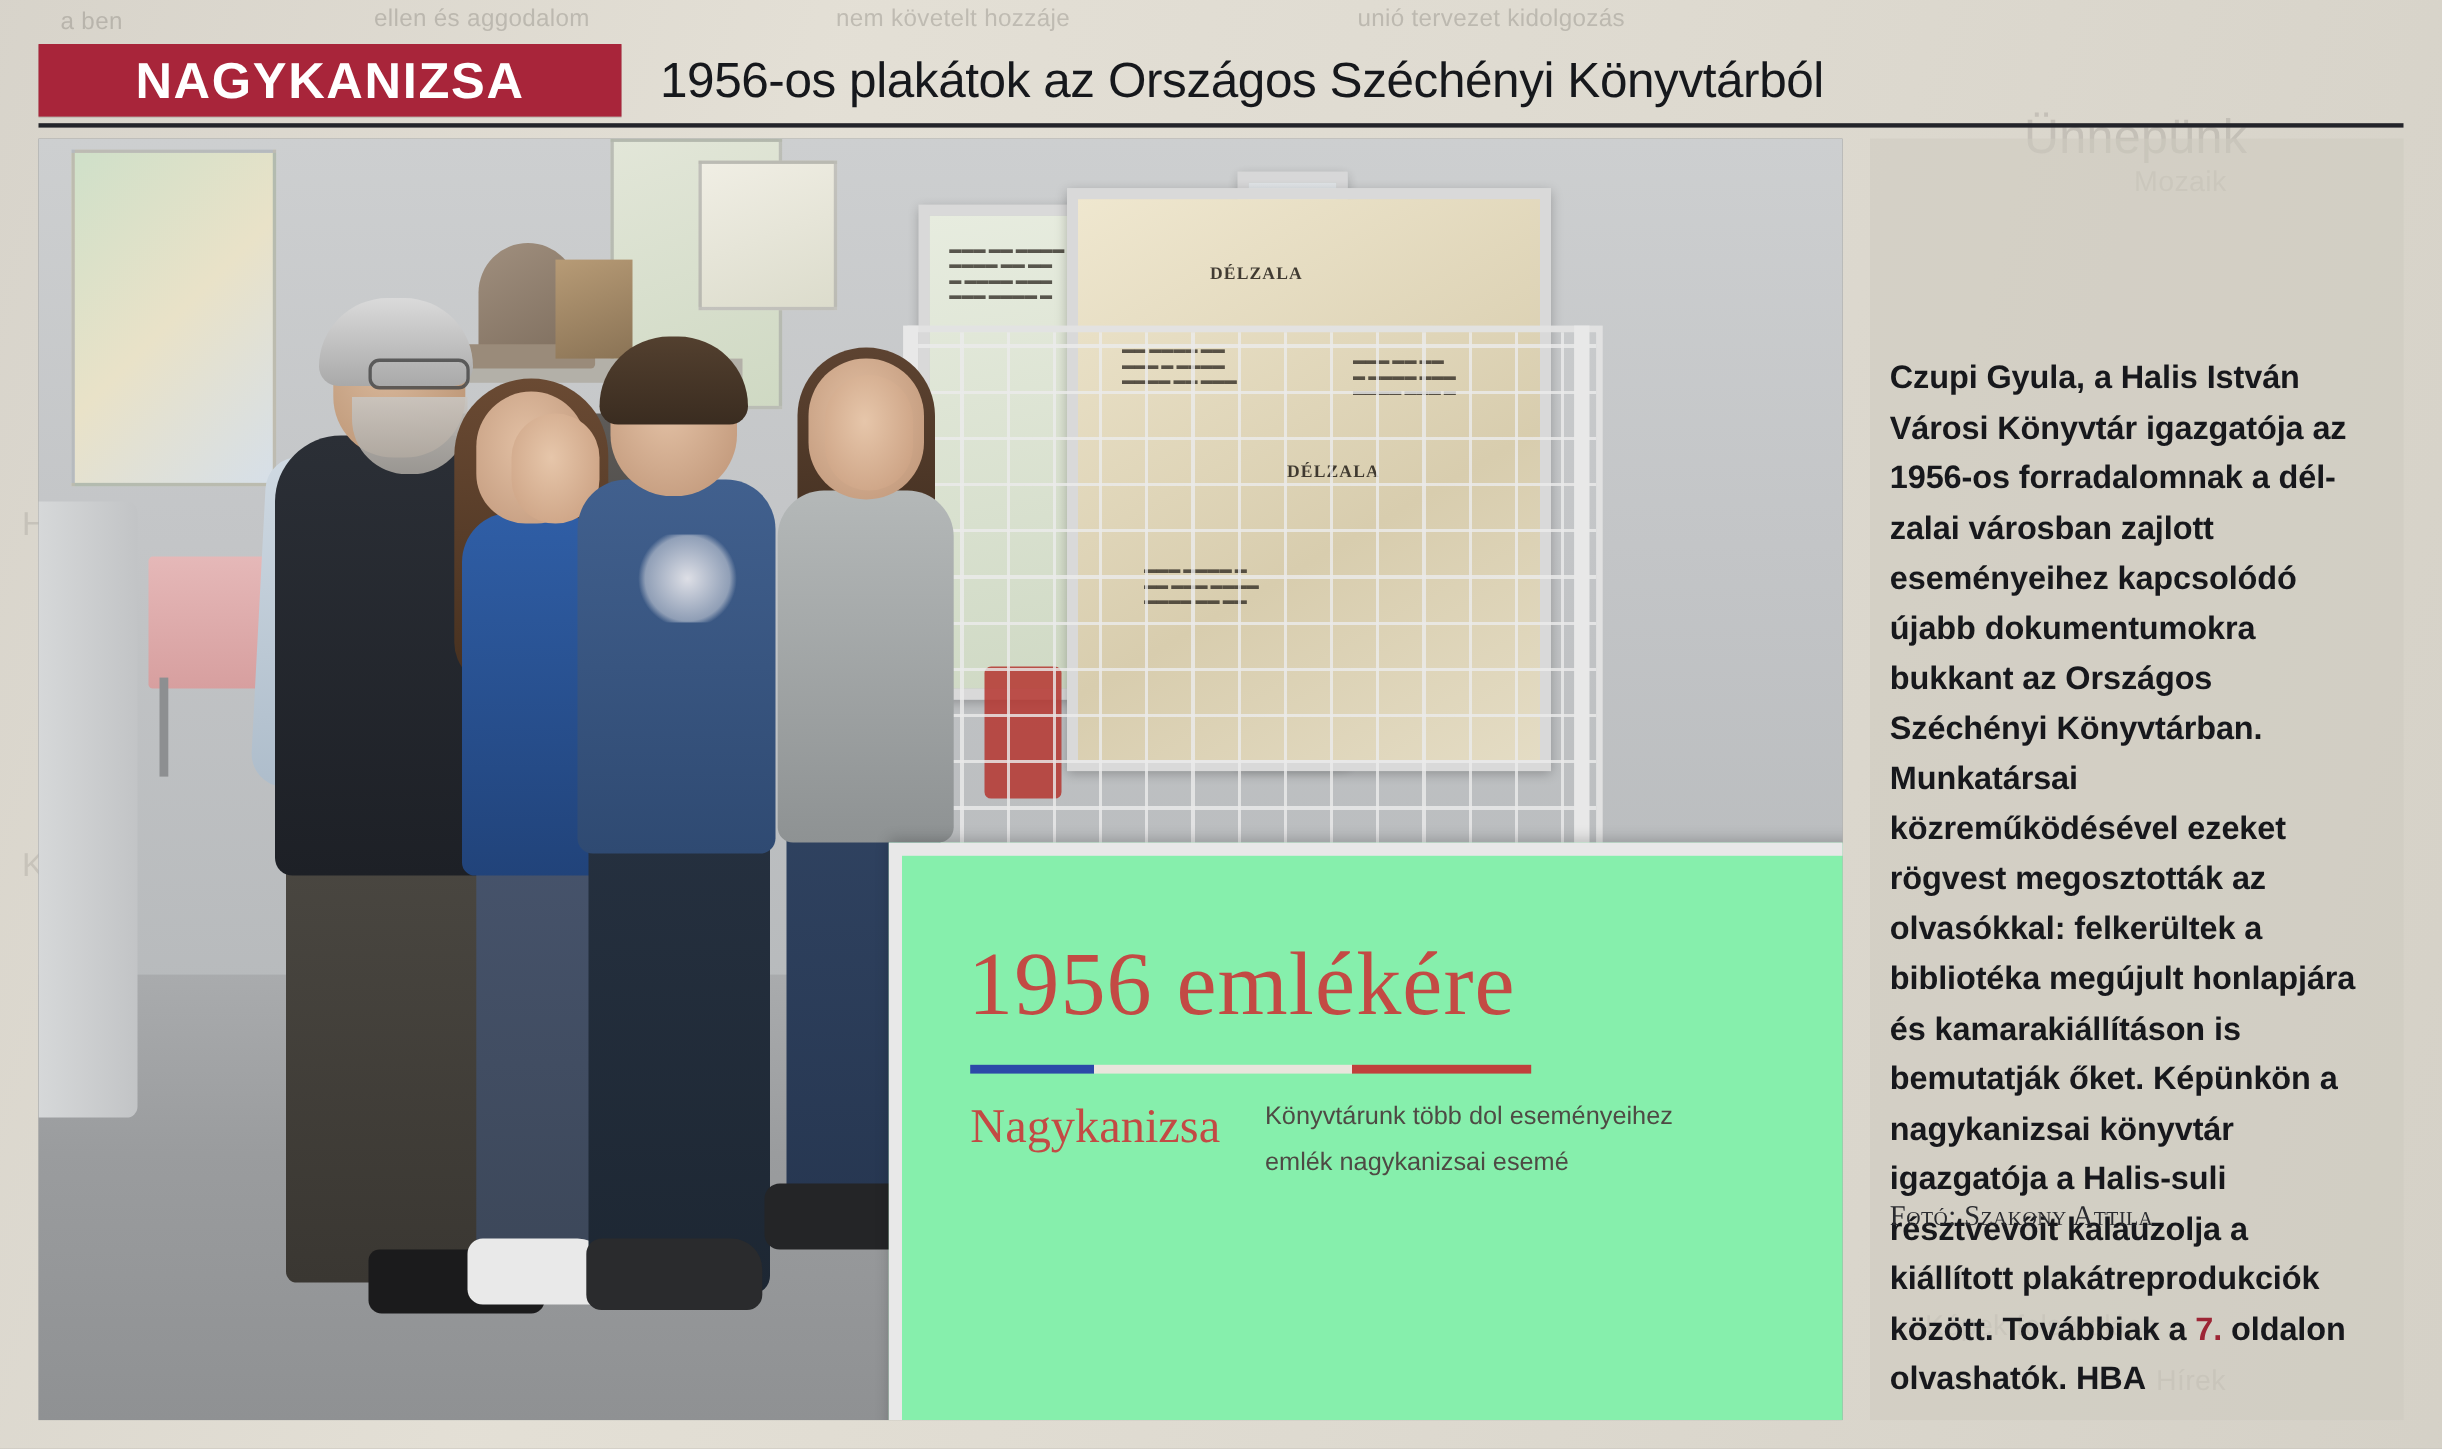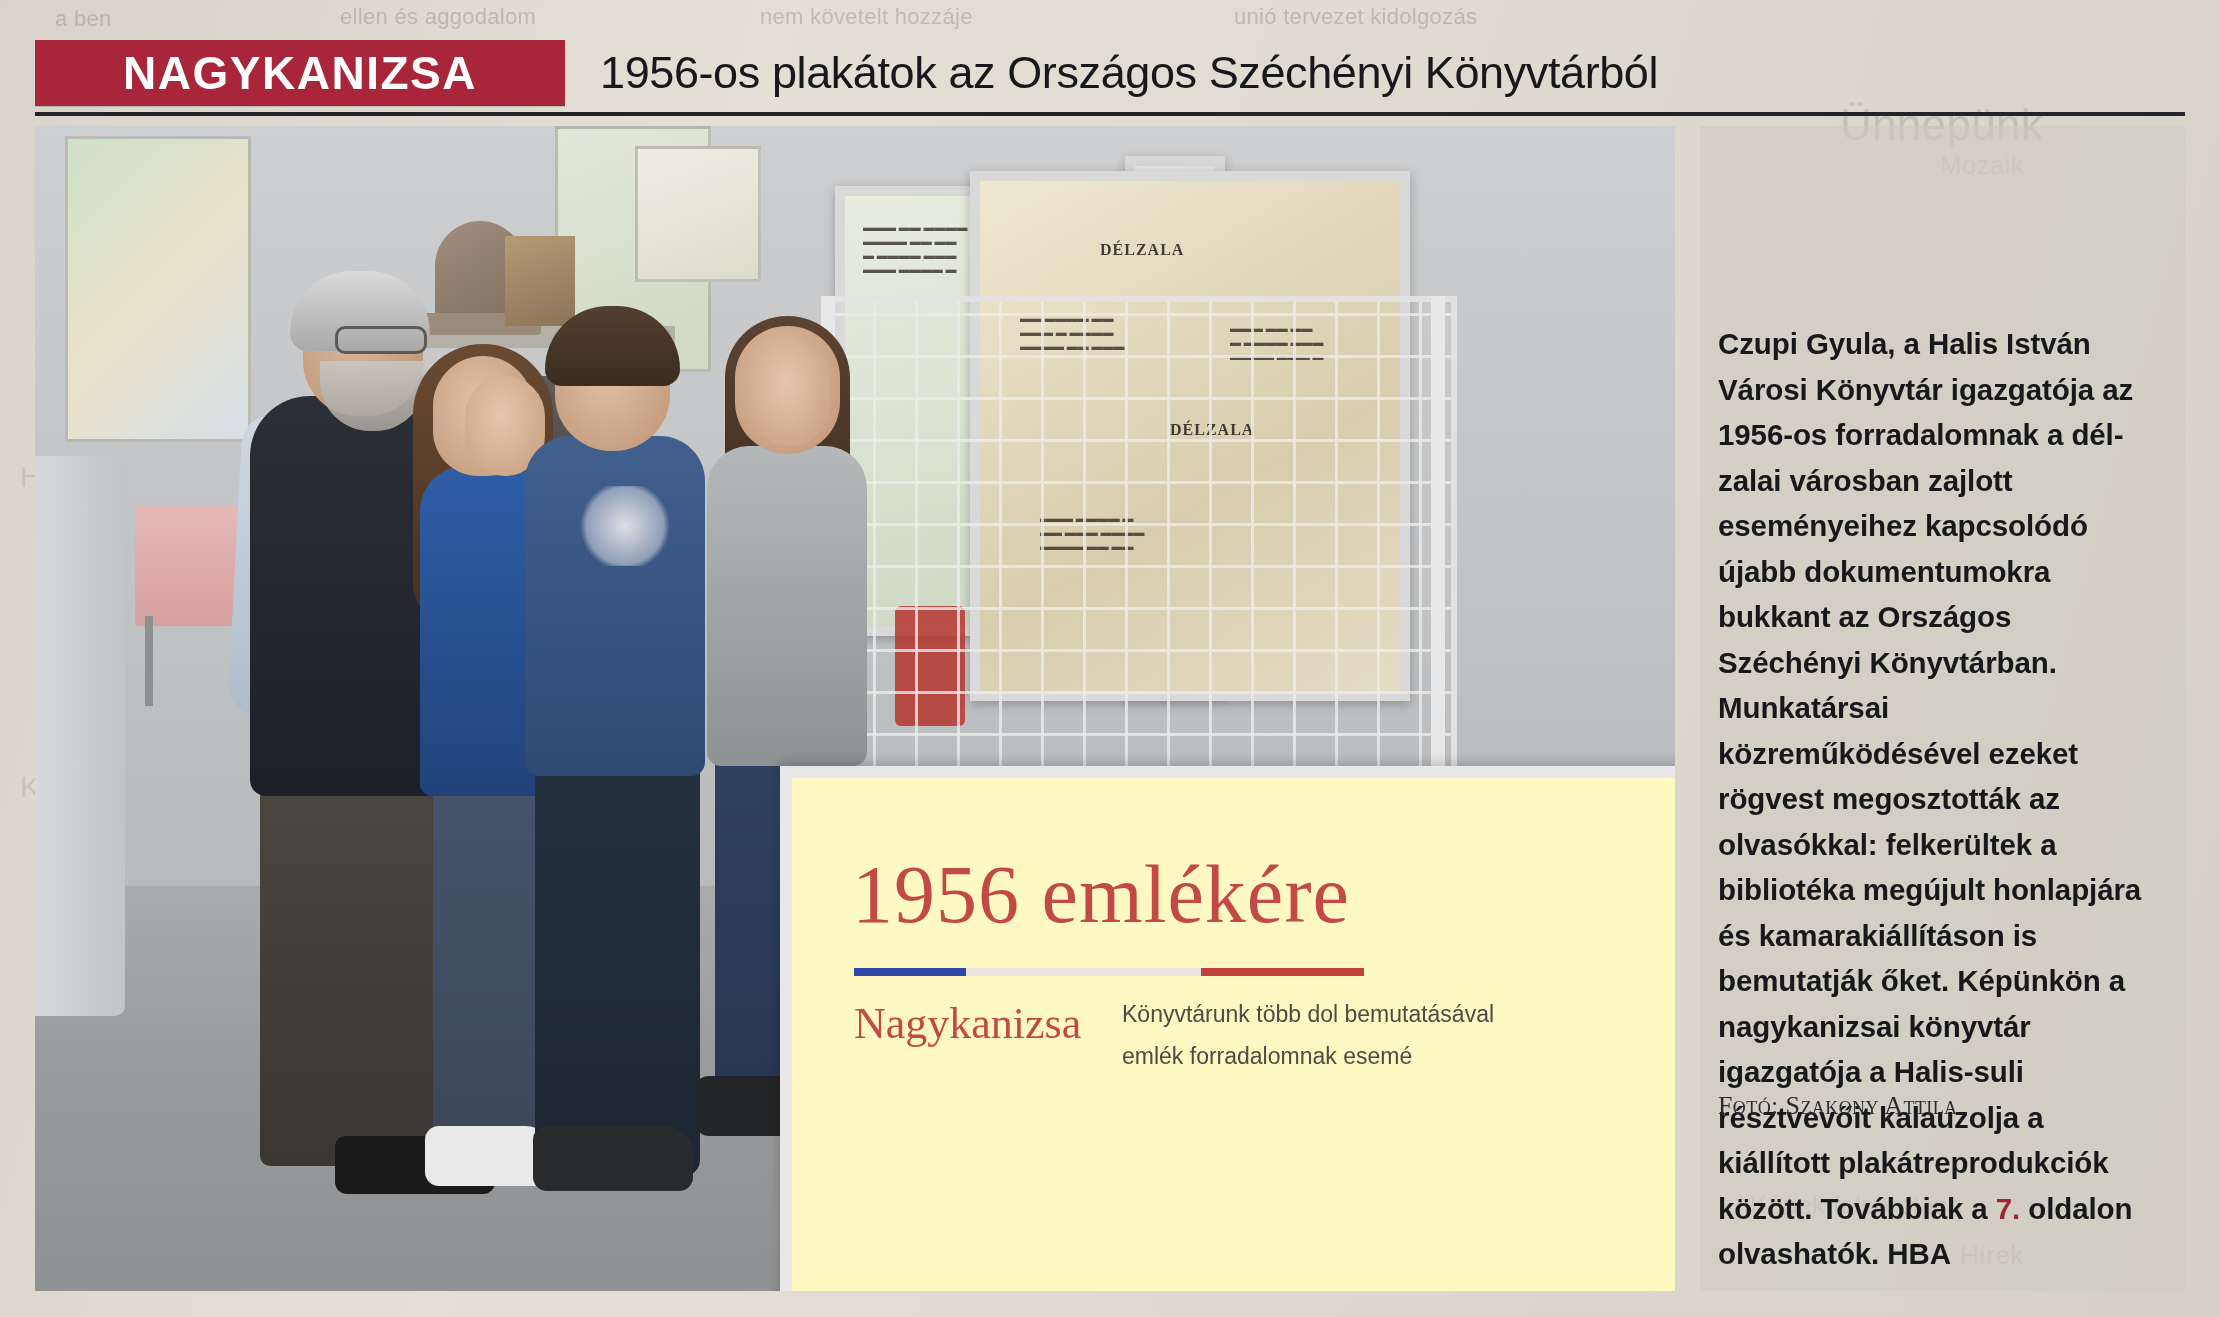--- a/index.html
+++ b/index.html
@@ -280,25 +280,25 @@
   .g2-body { position:absolute; left:672px; top:320px; width:160px; height:320px;
     background: linear-gradient(180deg,#b4b8b8,#8e9293); border-radius:42px 42px 14px 14px; }
   .g2-legs { position:absolute; left:680px; top:620px; width:140px; height:380px;
     background: linear-gradient(180deg,#2f4260,#263650); border-radius:16px; }
   .g2-shoe { position:absolute; left:660px; top:950px; width:150px; height:60px;
     background:#242527; border-radius:14px 26px 14px 14px; }
 
   
   .board {
     position: absolute;
-    left: 745px;
+    left: 773px;
     top: 640px;
     width: 895px;
     height: 525px;
-    background: #fef9c3;
+    background: #86efac;
     border: 12px solid #e8e8e8;
     box-shadow: 0 -3px 12px rgba(0,0,0,.2);
   }
   .board-title {
     position: absolute;
     left: 60px;
     top: 70px;
     font-family: "Liberation Serif", serif;
     font-size: 82px;
     color: #c34a44;
@@ -462,21 +462,21 @@
         <div class="g2-hair"></div>
         <div class="g2-body"></div>
         <div class="g2-head"></div>
         <div class="g2-face"></div>
       </div>
 
       <div class="board">
         <div class="board-title">1956 emlékére</div>
         <div class="board-bar"></div>
         <div class="board-sub">Nagykanizsa</div>
-        <div class="board-body">Könyvtárunk több dol bemutatásával emlék forradalomnak esemé</div>
+        <div class="board-body">Könyvtárunk több dol eseményeihez emlék nagykanizsai esemé</div>
       </div>
     </div>
   </div>
 
   <div class="col">
     <div class="col-text">
       <span>Czupi Gyula, a Halis István Városi Könyvtár igazgatója az 1956-os forradalomnak a dél-zalai városban zajlott eseményeihez kapcsolódó újabb dokumentumokra bukkant az Országos Széchényi Könyvtárban. Munkatársai közreműködésével ezeket rögvest megosztották az olvasókkal: felkerültek a bibliotéka megújult honlapjára és kamarakiállításon is bemutatják őket. Képünkön a nagykanizsai könyvtár igazgatója a Halis-suli résztvevőit kalauzolja a kiállított plakátreprodukciók között. Továbbiak a </span><span class="pg">7.</span><span> oldalon olvashatók. </span><span>HBA</span>
     </div>
     <div class="credit">
       <span class="sc">Fotó:</span>

